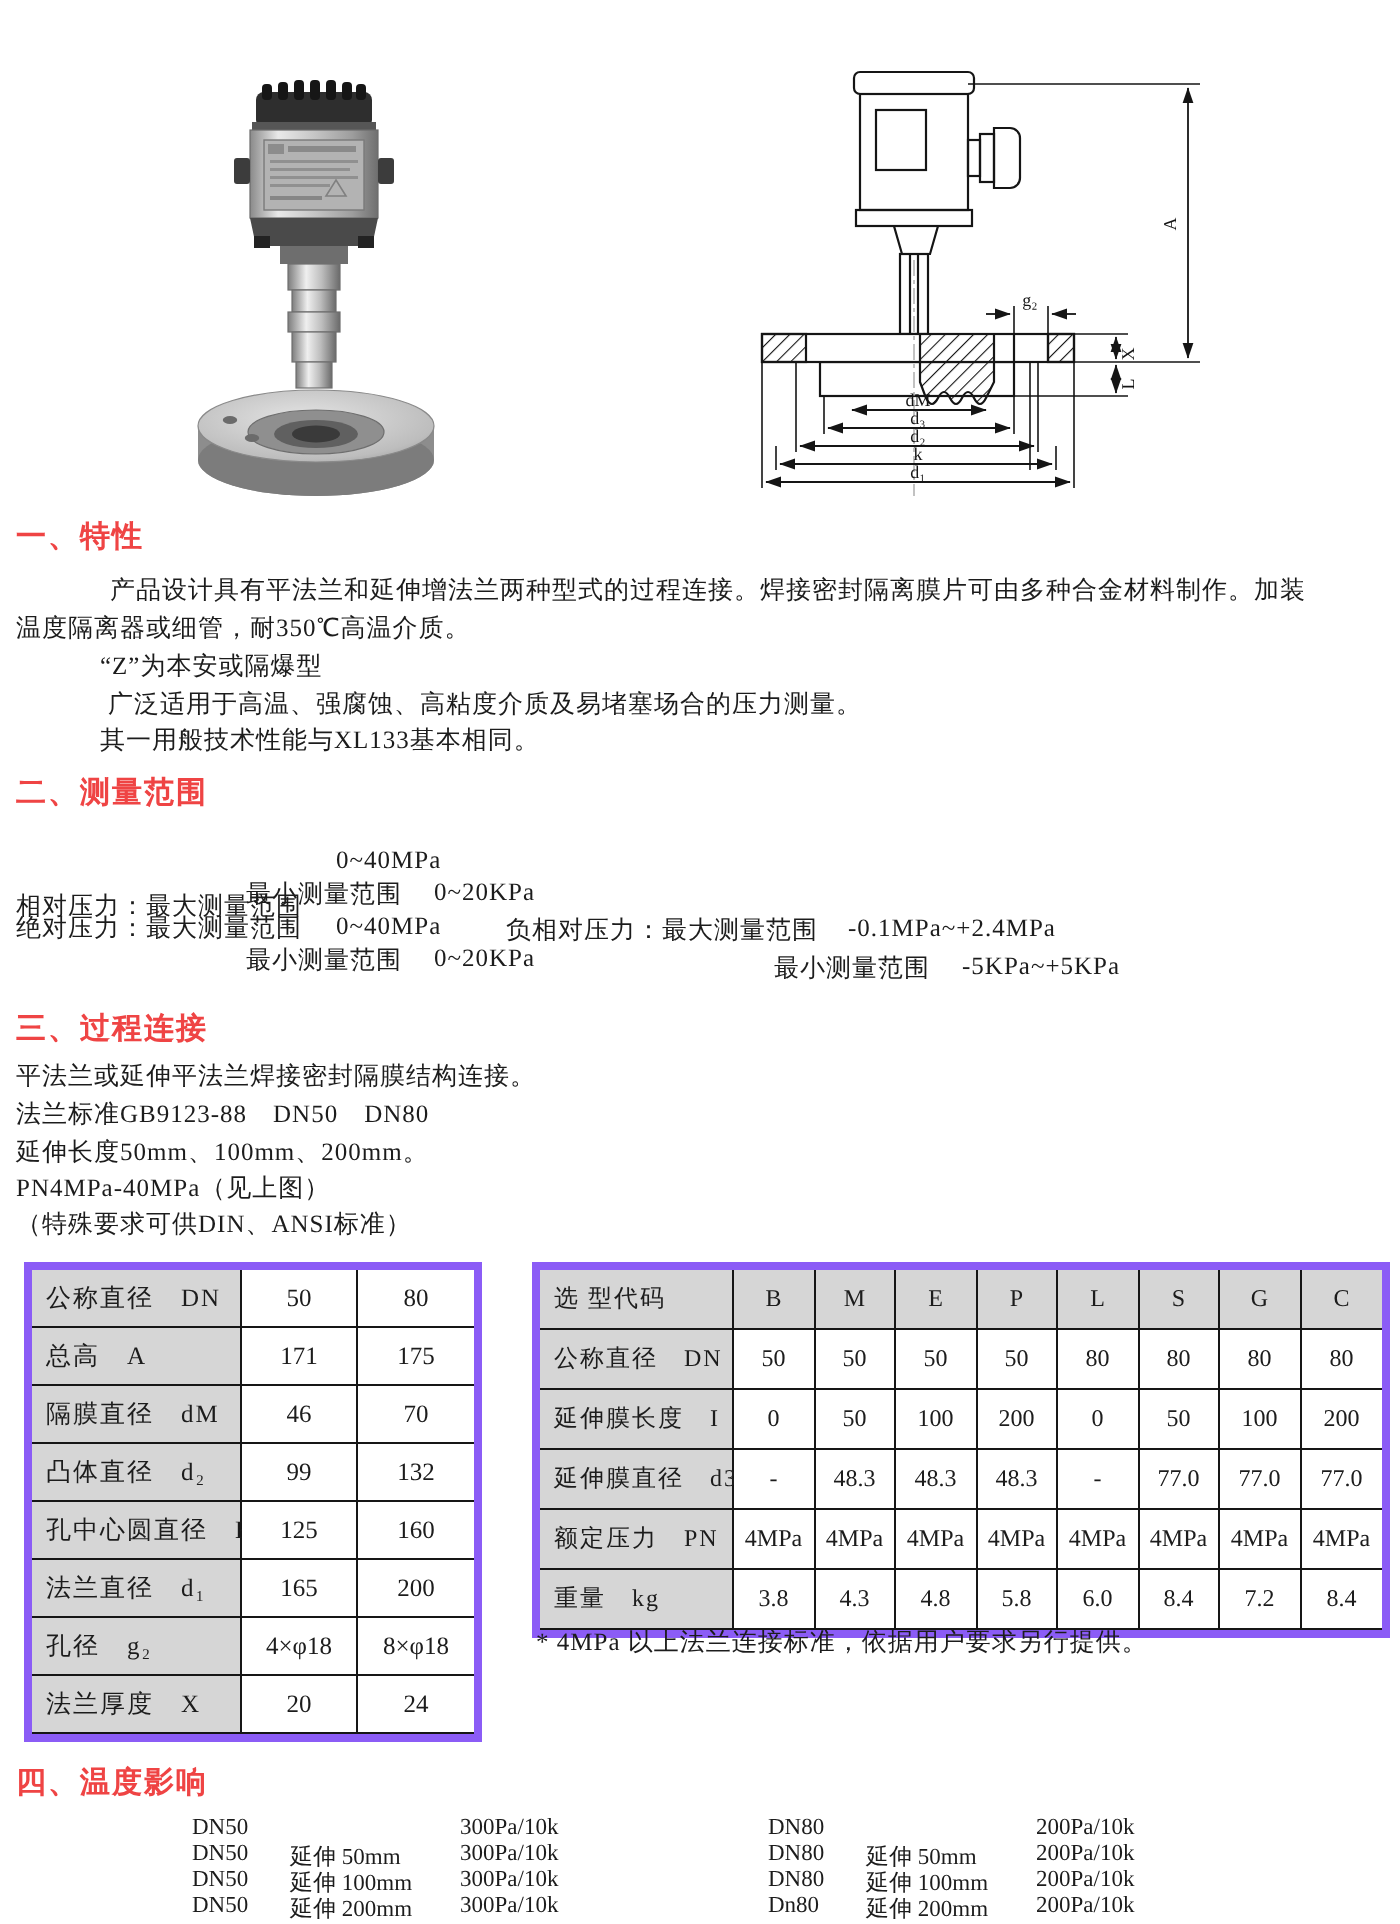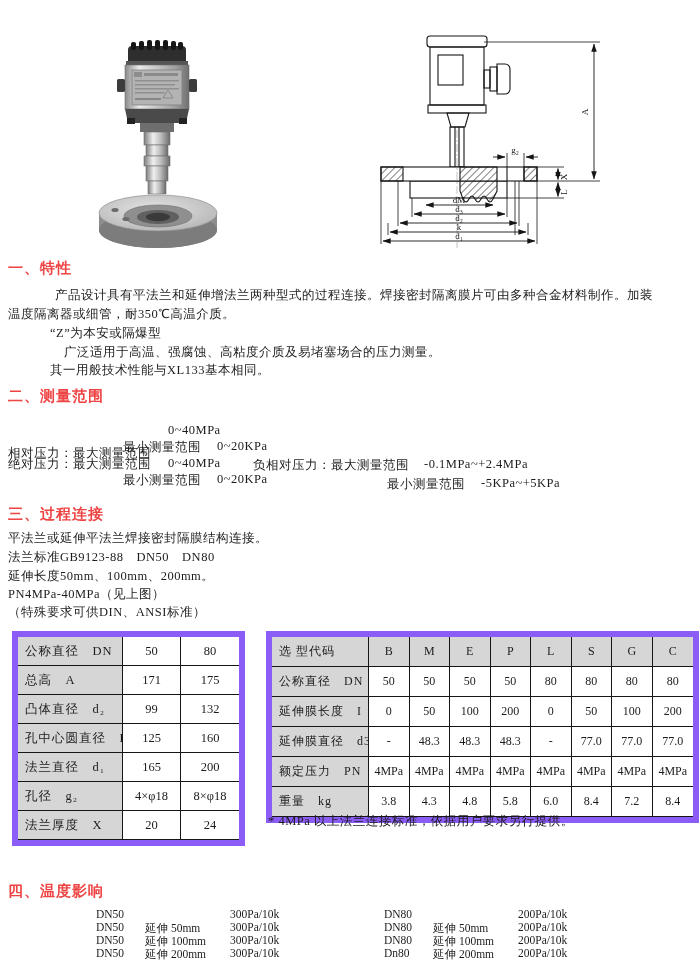--- a/index.html
+++ b/index.html
@@ -3,21 +3,21 @@
 <meta charset="utf-8">
 <style>
   html,body{margin:0;padding:0;background:#f2f2f2;}
   .page{position:relative;width:700px;height:962px;background:#ffffff;margin:0 auto;
         font-family:"Liberation Serif",serif;color:#1c1c1c;overflow:hidden;}
   .abs{position:absolute;}
   .h{font-family:"Liberation Sans",sans-serif;font-weight:bold;font-size:15px;color:#ef4444;letter-spacing:1px;}
   .t12{font-size:12.5px;white-space:nowrap;letter-spacing:0.5px;}
   .t11{font-size:11.5px;white-space:nowrap;}
   
-  .tbl{position:absolute;border:6px solid #8b5cf6;}
+  .tbl{position:absolute;border:4px solid #8b5cf6;}
   .trow{display:grid;}
   .cell{border-right:1px solid #161616;border-bottom:1px solid #161616;
         display:flex;align-items:center;justify-content:center;
         font-size:12.5px;white-space:nowrap;background:#fff;}
   .cell.lab{justify-content:flex-start;padding-left:7px;background:#d6d6d6;letter-spacing:1px;}
   .cell.hdr{background:#d6d6d6;}
   .t1 .trow{grid-template-columns:105px 58px 58px;}
   .t1 .cell{height:28px;}
   .t2 .trow{grid-template-columns:97px 40.5px 40.5px 40.5px 40.5px 40.5px 40.5px 40.5px 40.5px;}
   .t2 .cell{height:29px;font-size:12px;}
@@ -175,21 +175,21 @@
       <text x="87" y="201">d₂</text>
       <text x="87" y="210">k</text>
       <text x="87" y="219">d₁</text>
     </g>
   </svg>
 
   <div class="abs h" style="left:8px;top:259px;">一、特性</div>
   <div class="abs t12" style="left:55px;top:287px;">产品设计具有平法兰和延伸增法兰两种型式的过程连接。焊接密封隔离膜片可由多种合金材料制作。加装</div>
   <div class="abs t12" style="left:8px;top:306px;">温度隔离器或细管，耐350℃高温介质。</div>
   <div class="abs t12" style="left:50px;top:325px;">“Z”为本安或隔爆型</div>
-  <div class="abs t12" style="left:64px;top:344px;">广泛适用于高温、强腐蚀、高粘度介质及易堵塞场合的压力测量。</div>
+  <div class="abs t12" style="left:54px;top:344px;">广泛适用于高温、强腐蚀、高粘度介质及易堵塞场合的压力测量。</div>
   <div class="abs t12" style="left:50px;top:362px;">其一用般技术性能与XL133基本相同。</div>
 
   <div class="abs h" style="left:8px;top:387px;">二、测量范围</div>
   <div class="abs t12" style="left:8px;top:445px;">相对压力：最大测量范围</div>
   <div class="abs t12" style="left:168px;top:423px;">0~40MPa</div>
   <div class="abs t12" style="left:123px;top:439px;">最小测量范围</div>
   <div class="abs t12" style="left:217px;top:439px;">0~20KPa</div>
   <div class="abs t12" style="left:8px;top:456px;">绝对压力：最大测量范围</div>
   <div class="abs t12" style="left:168px;top:456px;">0~40MPa</div>
   <div class="abs t12" style="left:123px;top:472px;">最小测量范围</div>
@@ -211,20 +211,25 @@
       <div class="cell lab">公称直径　DN</div>
       <div class="cell">50</div>
       <div class="cell noborder-r">80</div>
     </div>
     <div class="trow">
       <div class="cell lab">总高　A</div>
       <div class="cell">171</div>
       <div class="cell noborder-r">175</div>
     </div>
     <div class="trow">
+      <div class="cell lab">隔膜直径　dM</div>
+      <div class="cell">46</div>
+      <div class="cell noborder-r">70</div>
+    </div>
+    <div class="trow">
       <div class="cell lab">凸体直径　d₂</div>
       <div class="cell">99</div>
       <div class="cell noborder-r">132</div>
     </div>
     <div class="trow">
       <div class="cell lab">孔中心圆直径　K</div>
       <div class="cell">125</div>
       <div class="cell noborder-r">160</div>
     </div>
     <div class="trow">

